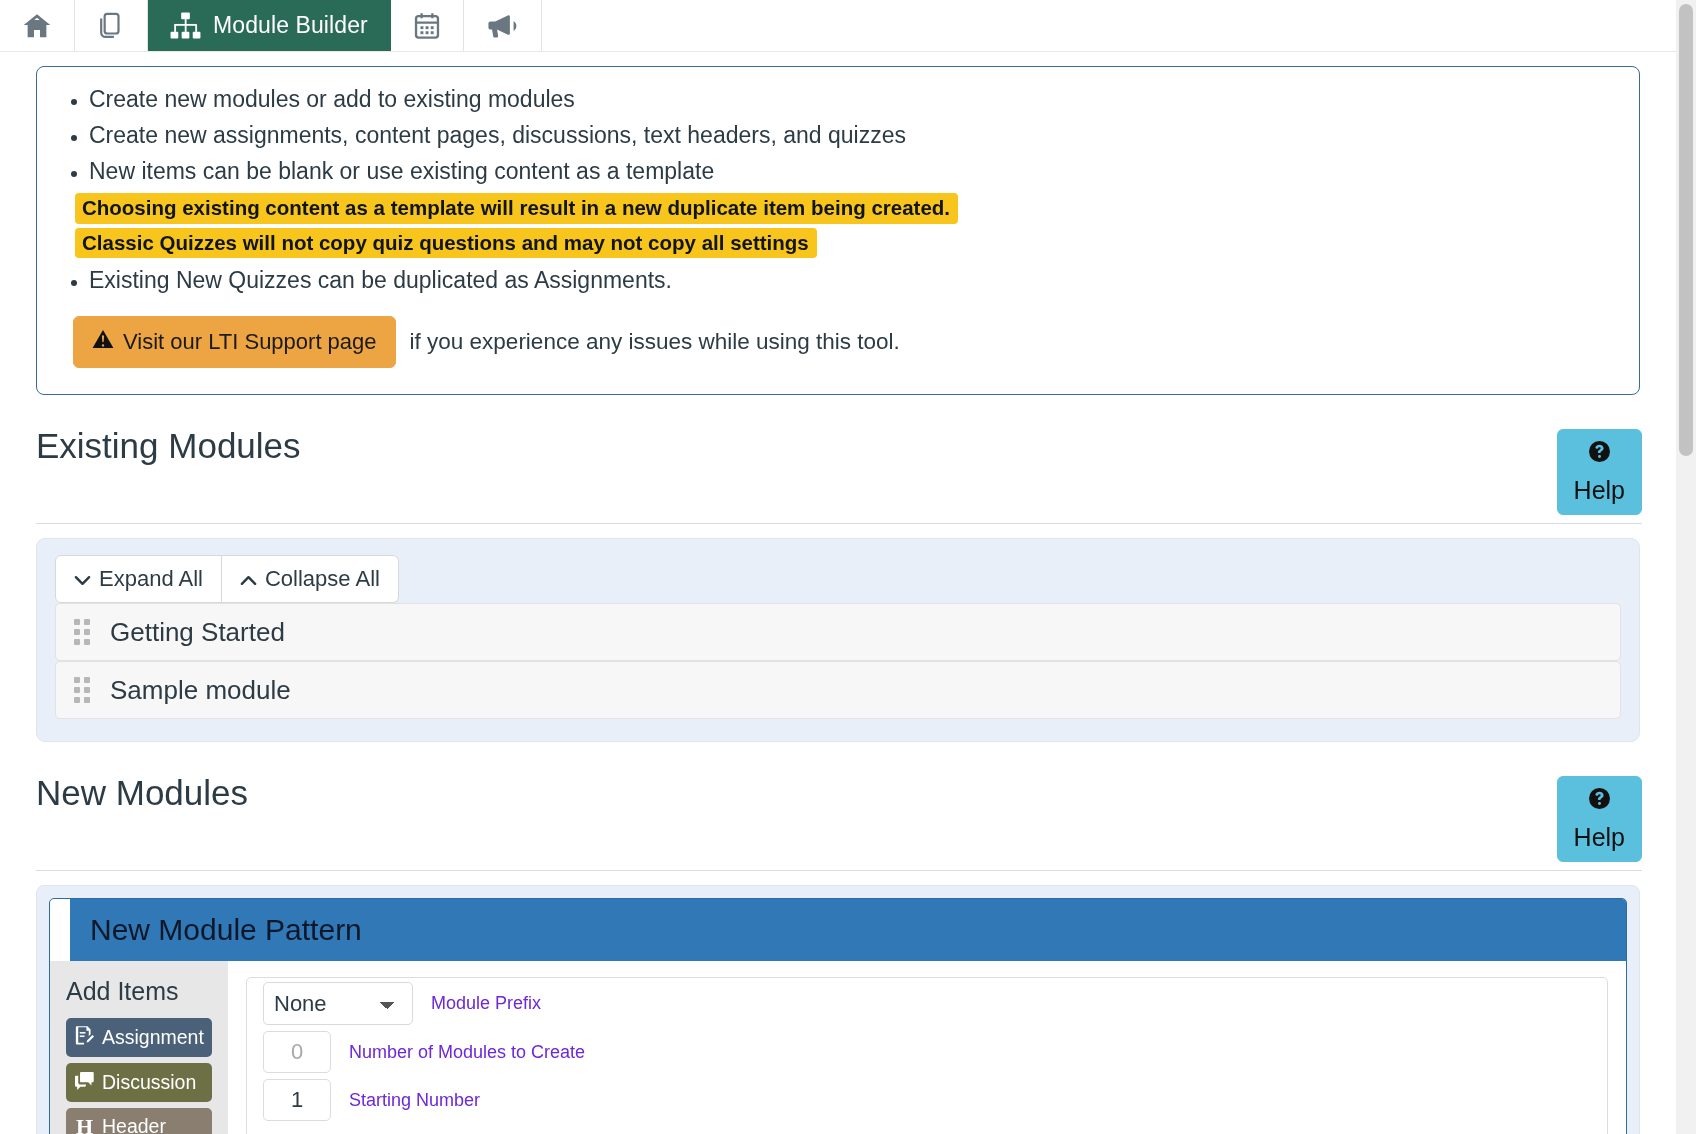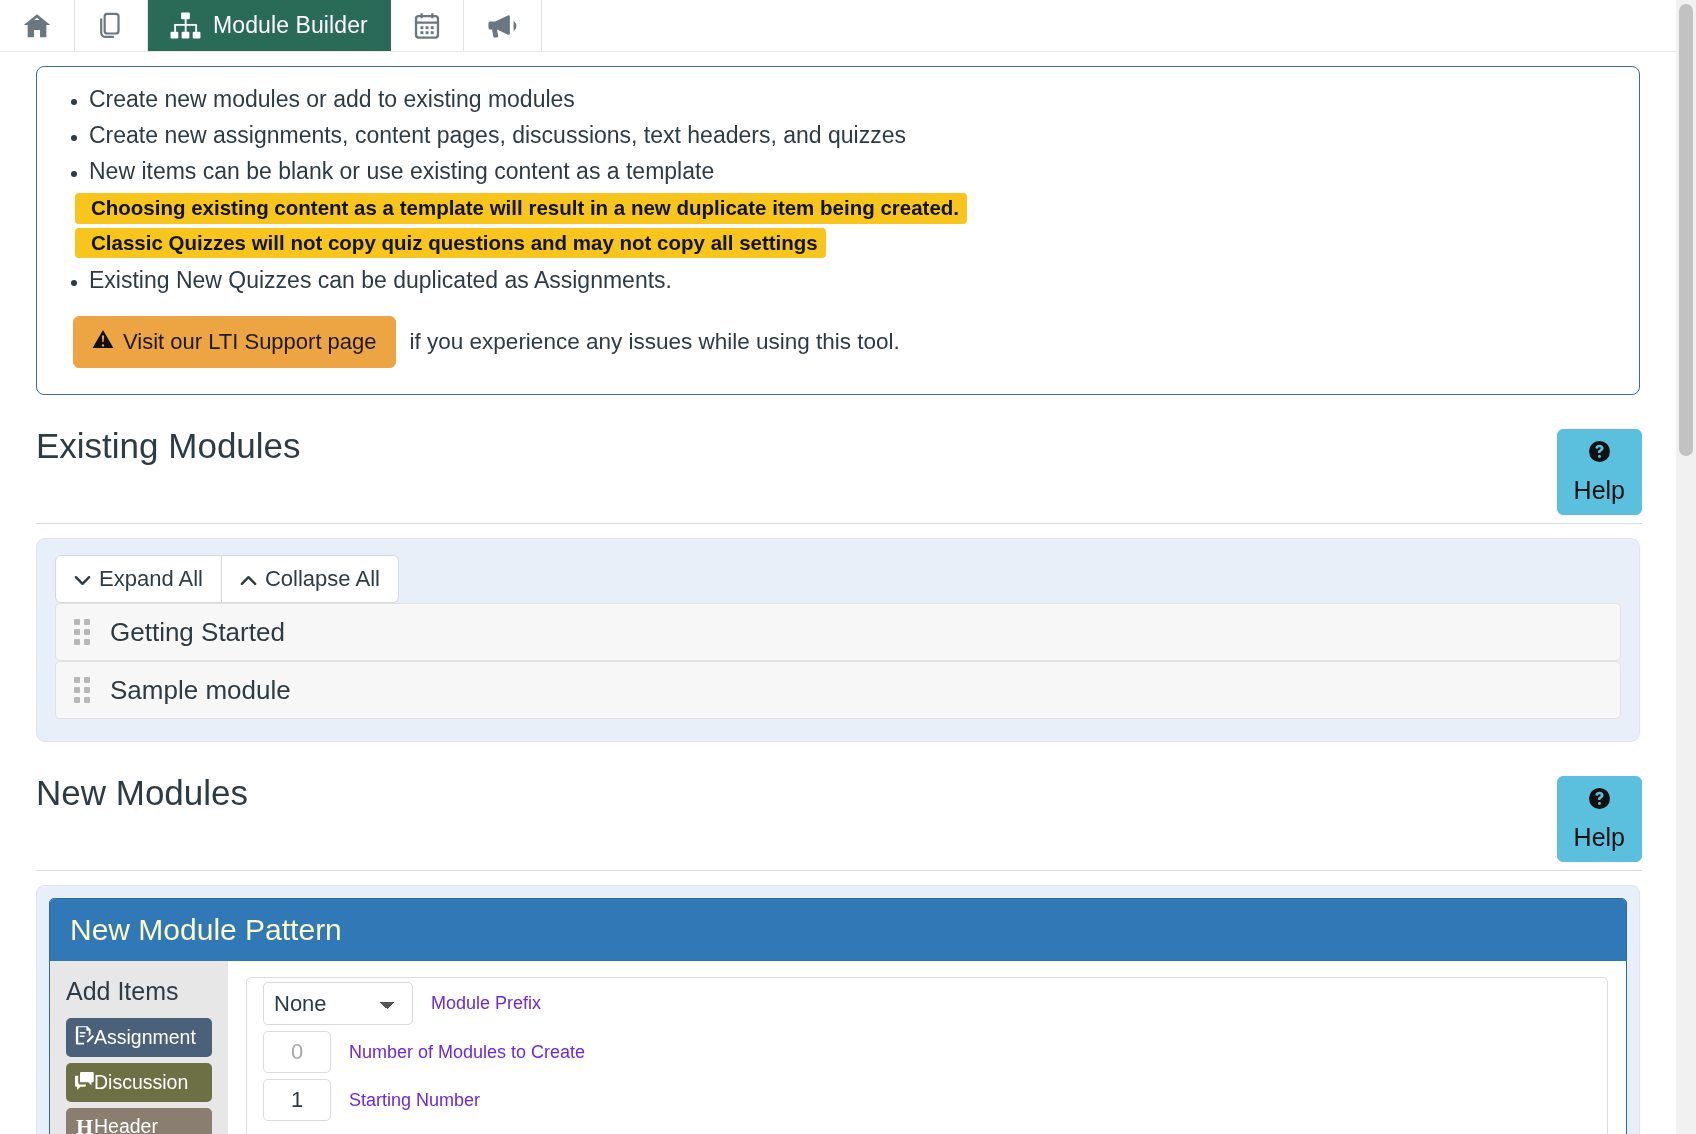--- a/index.html
+++ b/index.html
@@ -88,21 +88,21 @@
     margin-bottom: 8px;
     color: #2d3b45;
   }
   #info-list > li::marker { font-size: 19px; }
   .highlight-line {
     display: inline-block;
     background: #f7c51b;
     color: #111418;
     font-weight: bold;
     font-size: 20.5px;
-    padding: 3px 8px 4px 16px;
+    padding: 3px 8px 4px 7px;
     border-radius: 4px;
     line-height: 1.15;
   }
   .no-bullet { list-style: none; margin-left: -14px; }
   .no-bullet.tight { margin-top: -4px; margin-bottom: 2px; }
   #support-row {
     display: flex;
     align-items: center;
     gap: 14px;
     margin-top: 22px;
@@ -218,41 +218,42 @@
   }
   #pattern-inner {
     border-radius: 5px;
     overflow: hidden;
     background: #fff;
     border: 1px solid #2e6da4;
     height: 100%;
   }
   #pattern-header {
     background: #3178b6;
-    color: #fef9c3;
+    color: #0f172a;
     font-size: 30px;
     padding: 14px 20px;
+    margin-left: 20px;
   }
   #pattern-body { display: flex; height: 100%; }
   #add-items {
     width: 178px;
     background: #e7e7e7;
     padding: 14px 16px 20px 16px;
     flex-shrink: 0;
   }
   #add-items h4 {
     margin: 2px 0 12px 0;
     font-size: 25px;
     font-weight: 400;
     color: #2d3b45;
   }
   .item-btn {
     display: flex;
     align-items: center;
-    gap: 0;
+    gap: 8px;
     border-radius: 5px;
     color: #fff;
     font-size: 19.5px;
     padding: 7px 9px;
     margin-bottom: 6px;
     cursor: pointer;
     white-space: nowrap;
   }
   .item-btn svg { flex-shrink: 0; }
 

